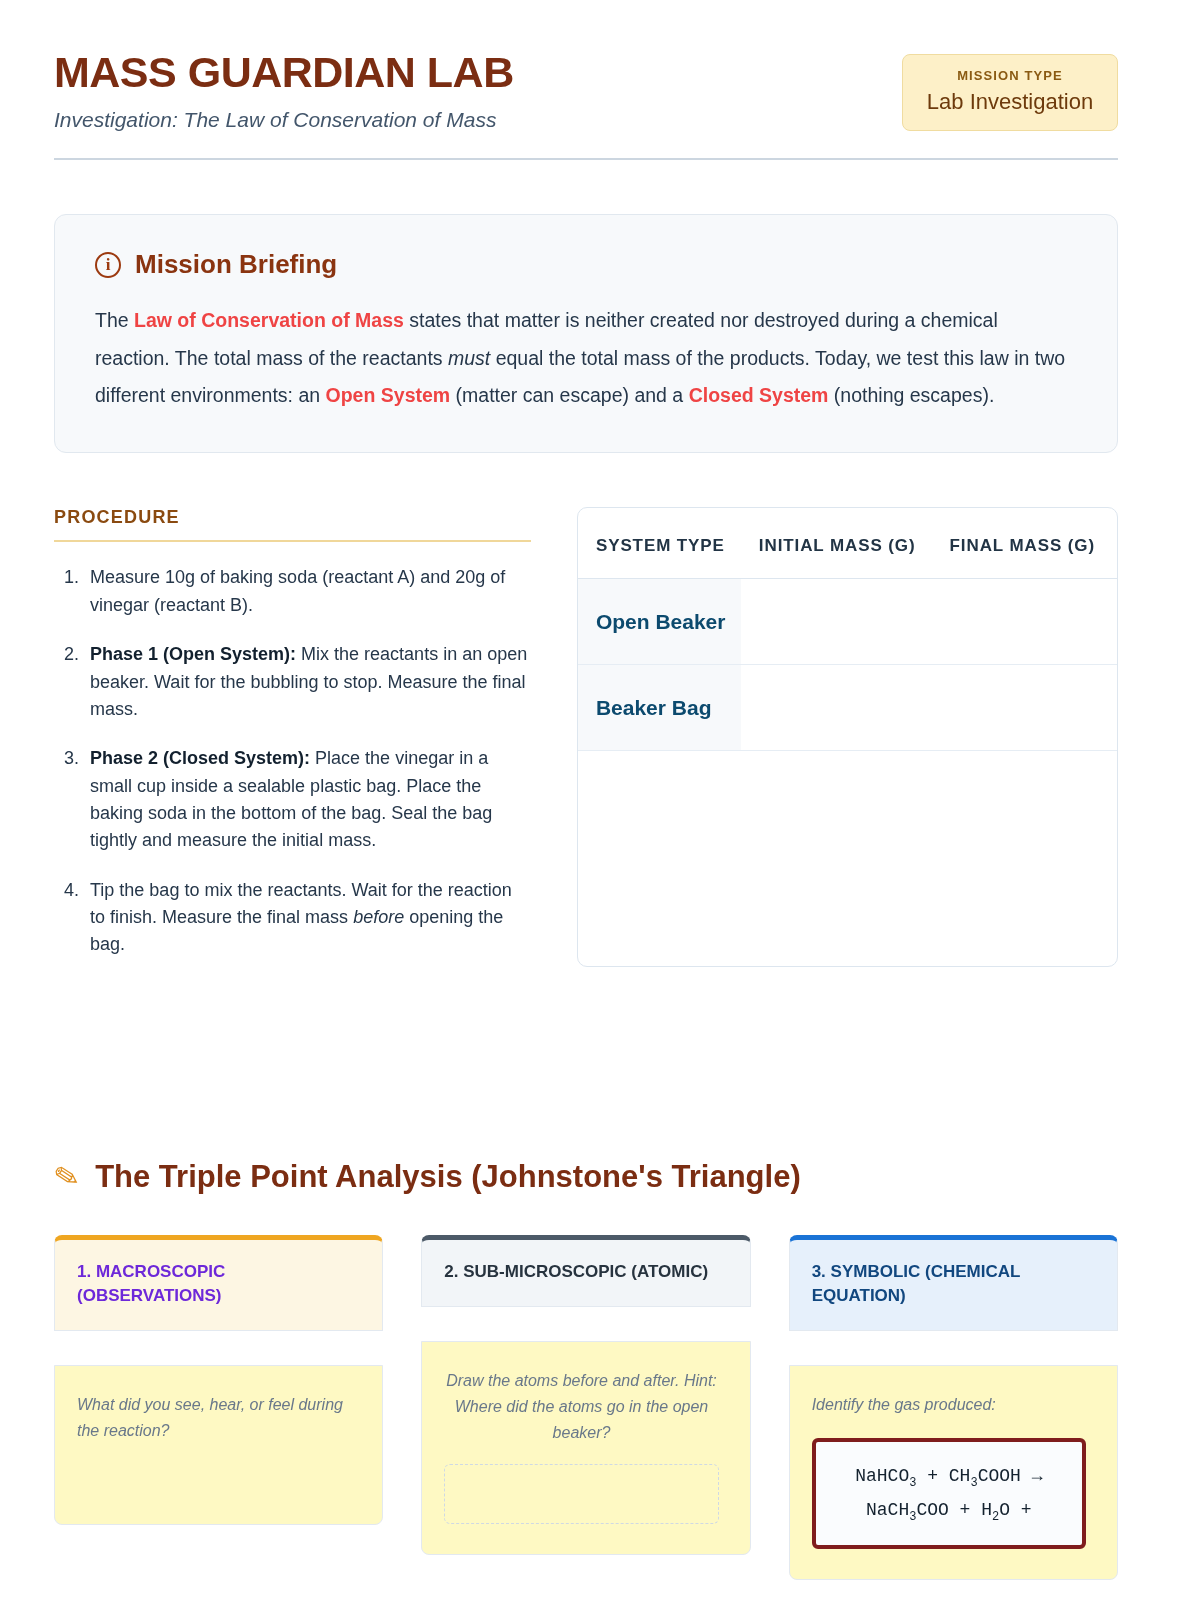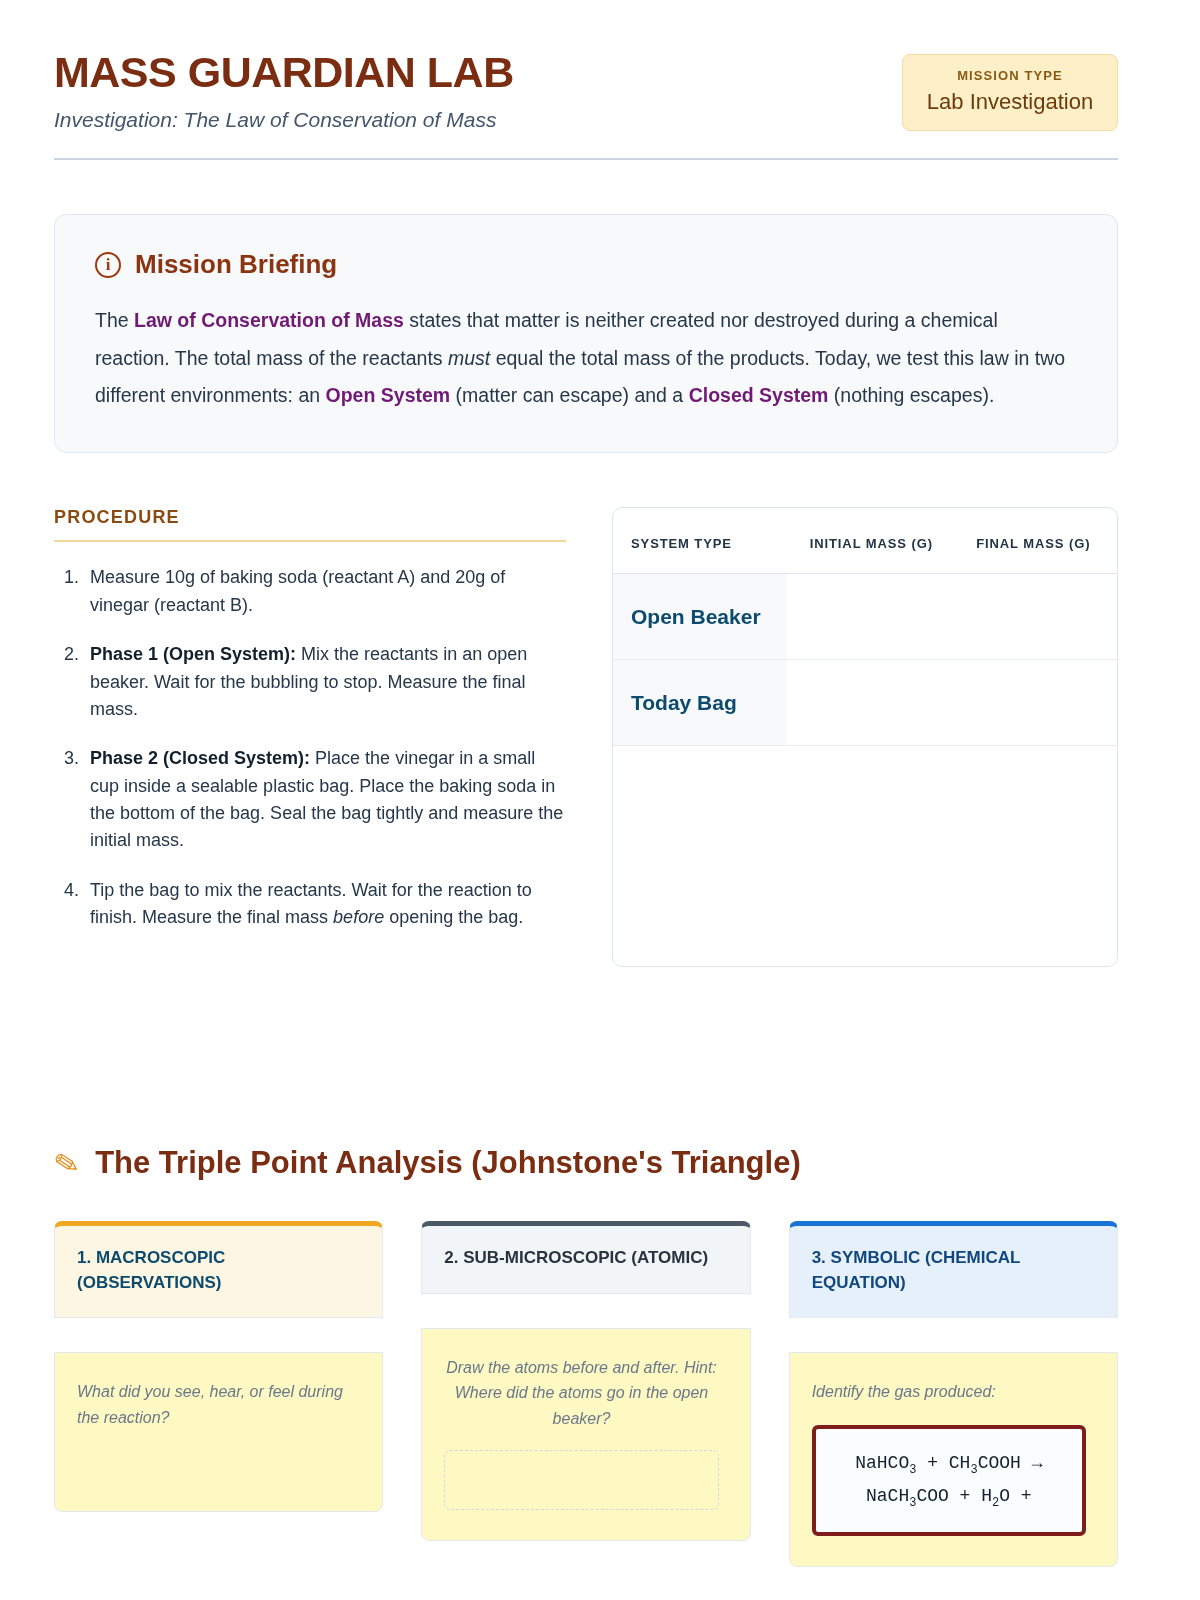--- a/index.html
+++ b/index.html
@@ -91,21 +91,21 @@
     font-size: 26px;
     font-weight: bold;
     color: #8a3410;
   }
   .briefing-body {
     margin-top: 22px;
     font-size: 19.5px;
     line-height: 1.92;
     color: #26374a;
   }
-  .briefing-body b { color: #701a75; }
+  .briefing-body b { color: #ef4444; }
   .briefing-body i { font-style: italic; }
 
   
   .columns {
     display: flex;
     gap: 46px;
     margin-top: 54px;
     align-items: flex-start;
   }
   .col-left { width: 512px; }
@@ -140,21 +140,21 @@
     border-radius: 10px;
     background: #ffffff;
     overflow: hidden;
     min-height: 460px;
   }
   table.data-table {
     width: 100%;
     border-collapse: collapse;
   }
   table.data-table th {
-    font-size: 13px;
+    font-size: 17px;
     font-weight: bold;
     letter-spacing: 0.9px;
     color: #223445;
     text-align: left;
     padding: 28px 16px 22px 18px;
     border-bottom: 1px solid #dde6ef;
     white-space: nowrap;
   }
   table.data-table th.c2 { text-align: center; }
   table.data-table th.c3 { text-align: center; padding-right: 22px;}
@@ -200,21 +200,21 @@
     border: 1px solid #e3e9f0;
     border-radius: 8px 8px 0 0;
     padding: 20px 20px 22px 22px;
     font-size: 17px;
     font-weight: bold;
     line-height: 1.42;
   }
   .tp-head.macro {
     background: #fdf6e3;
     border-top: 5px solid #efa621;
-    color: #0c4a6e;
+    color: #6d28d9;
   }
   .tp-head.sub {
     background: #f2f5f8;
     border-top: 5px solid #4c5a68;
     color: #27333f;
   }
   .tp-head.sym {
     background: #e6f0fb;
     border-top: 5px solid #1a73d6;
     color: #11477f;
@@ -313,21 +313,21 @@
               <th class="c3">FINAL MASS (G)</th>
             </tr>
           </thead>
           <tbody>
             <tr>
               <td class="rowhead">Open Beaker</td>
               <td class="blank"></td>
               <td class="blank"></td>
             </tr>
             <tr>
-              <td class="rowhead">Today Bag</td>
+              <td class="rowhead">Beaker Bag</td>
               <td class="blank"></td>
               <td class="blank"></td>
             </tr>
           </tbody>
         </table>
         <div class="table-filler"></div>
       </div>
     </div>
   </div>
 

